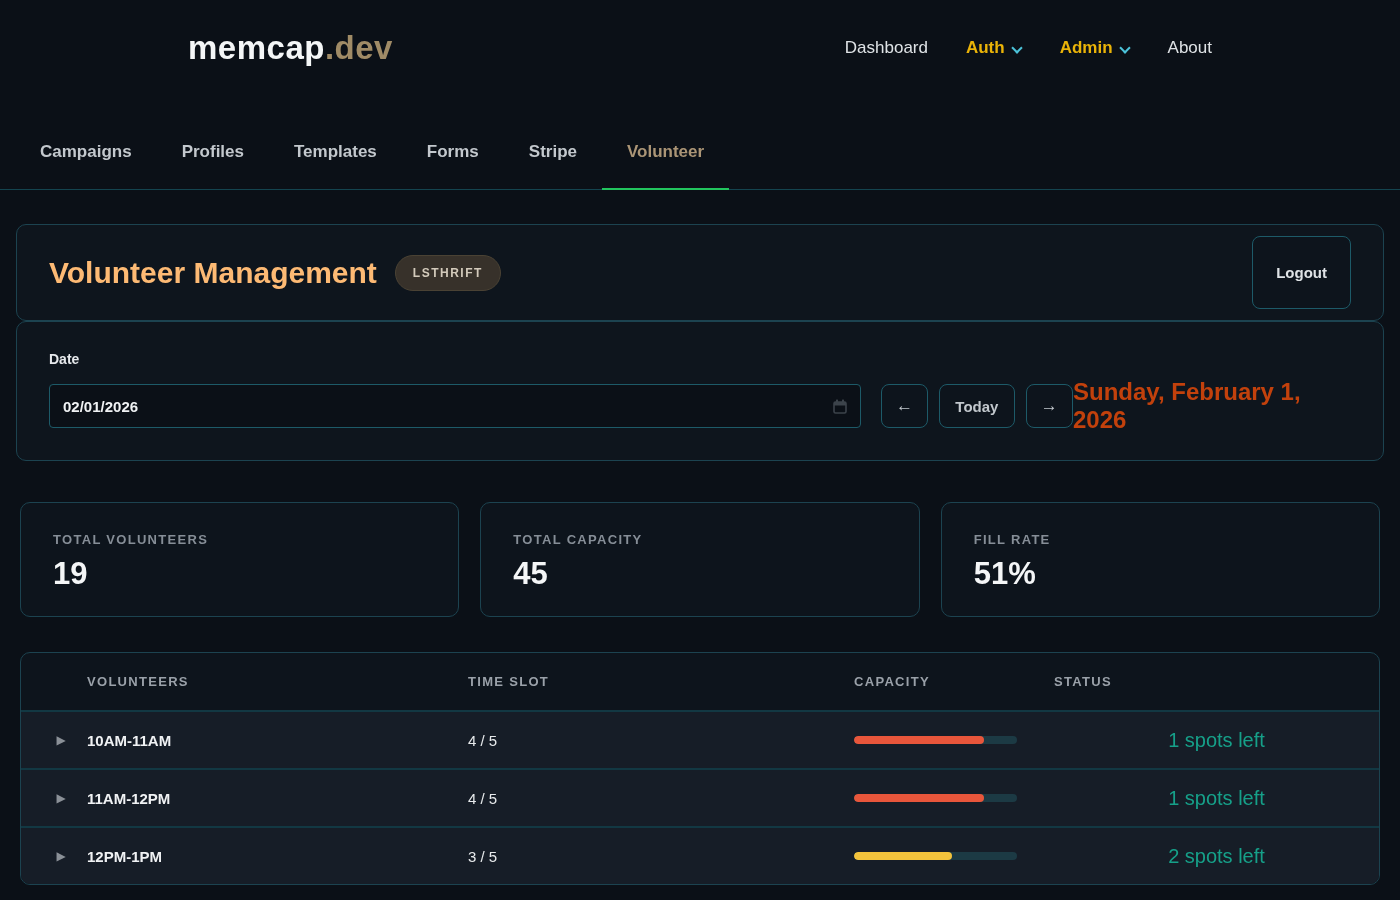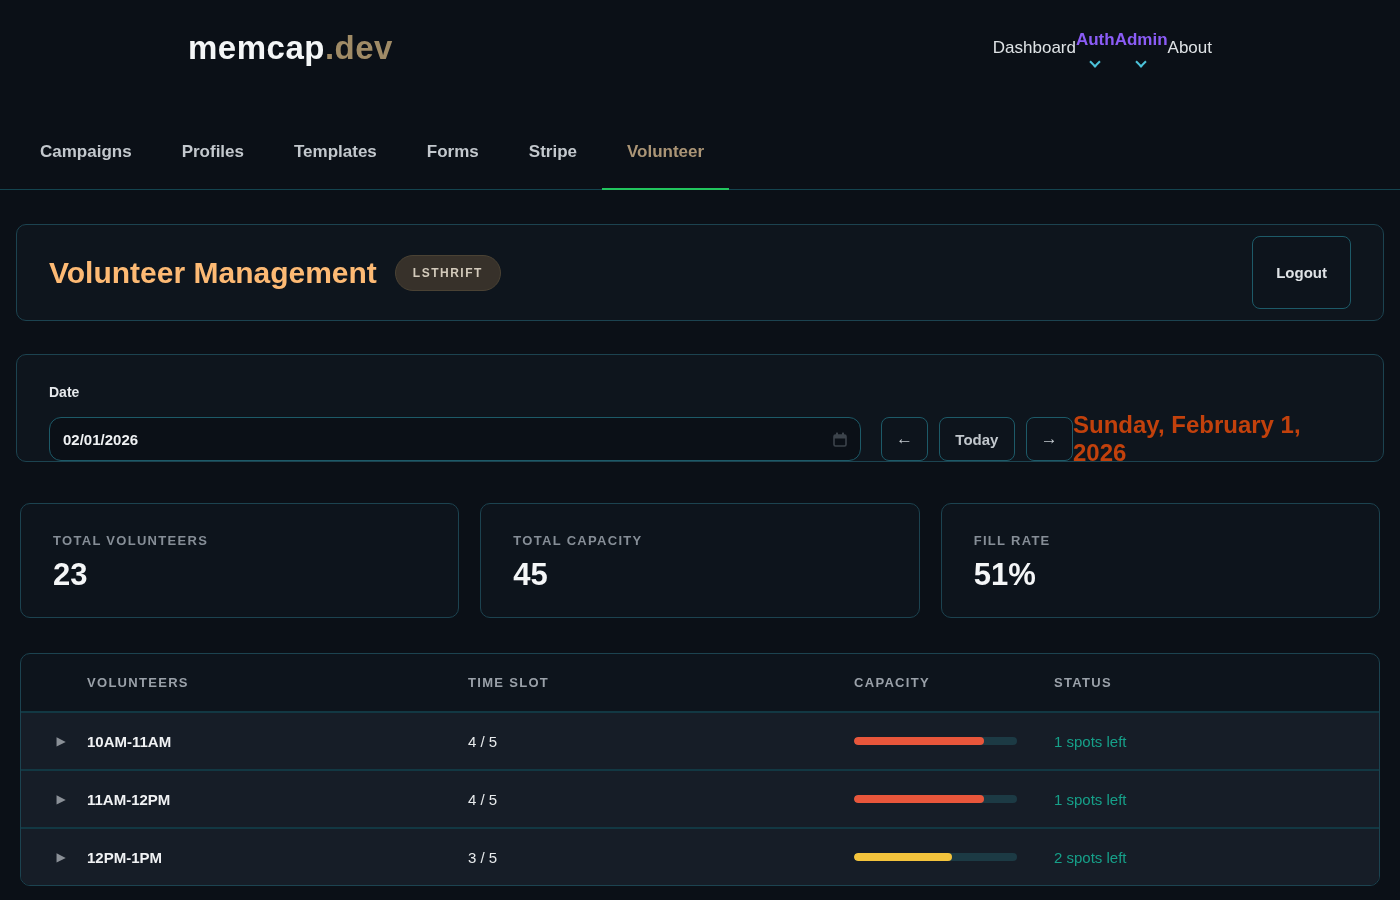--- a/index.html
+++ b/index.html
@@ -12,23 +12,23 @@
 
   
   .site-header { height: 96px; display: flex; align-items: center; }
   .header-inner {
     width: 1024px; margin: 8px auto;
     display: flex; align-items: center; justify-content: space-between; text-align: right;
   }
   .logo { font-size: 33px; font-weight: 700; letter-spacing: 0.5px; }
   .logo .brand-main { color: #f4f6f7; }
   .logo .brand-suffix { color: #a08b66; }
-  .main-nav { display: flex; align-items: center; }
+  .main-nav { display: flex; align-items: center; gap: 38px; }
   .nav-item { font-size: 17px; color: #dfe3e6; cursor: pointer; display: flex; align-items: center; gap: 7px; }
-  .nav-item.accent { color: #8b5cf6; font-weight: 600; flex-direction: column; }
+  .nav-item.accent { color: #eab308; font-weight: 600; }
   .chev { width: 10px; height: 10px; display: inline-block; position: relative; top: -2px; }
   .chev::before {
     content: ""; position: absolute; left: 1px; top: 3px;
     width: 6px; height: 6px;
     border-right: 2px solid #4cc3da; border-bottom: 2px solid #4cc3da;
     transform: rotate(45deg);
   }
 
   
   .tabs {
@@ -54,26 +54,26 @@
     font-size: 12px; font-weight: 700; letter-spacing: 1.5px; cursor: default;
   }
   .logout-btn {
     margin-left: auto; background: #0d141c; border: 1px solid #1d5a68;
     color: #dfe3e6; border-radius: 8px; padding: 27px 23px;
     font-size: 15px; font-weight: 600; cursor: pointer;
     font-family: "Liberation Sans", sans-serif;
   }
 
   
-  .date-card { margin-top: 33px; height: 108px; padding: 29px 32px 0; }
+  .date-card { height: 140px; padding: 29px 32px 0; }
   .field-label { font-size: 14px; font-weight: 700; color: #e6e9ec; margin-bottom: 11px; }
   .date-row { display: flex; align-items: center; }
   .date-input {
     width: 839px; height: 44px; background: #0b1017;
-    border: 1px solid #1d5a68; border-radius: 12px;
+    border: 1px solid #1d5a68; border-radius: 4px;
     display: flex; align-items: center; padding: 0 13px;
     font-size: 15px; font-weight: 600; color: #f0f2f4; cursor: text;
   }
   .date-input .cal-icon { margin-left: auto; display: flex; }
   .nav-btn, .today-btn {
     height: 44px; background: #0d141c; border: 1px solid #1d5a68;
     border-radius: 8px; color: #c2c8cd; cursor: pointer;
     font-family: "Liberation Sans", sans-serif;
   }
   .nav-btn { width: 49px; margin-left: 20px; font-size: 17px; }
@@ -105,21 +105,21 @@
   .t-head { height: 57px; }
   .t-head .th {
     font-size: 13px; font-weight: 700; letter-spacing: 1.3px; color: #9aa1a9;
   }
   .t-body-row { height: 58px; background: #161d27; border-top: 2px solid #123843; }
   .caret { text-align: center; color: #8a9097; font-size: 12px; cursor: pointer; padding-left: 14px; }
   .slot-name { font-size: 15px; font-weight: 600; color: #f0f2f4; }
   .vol-count { font-size: 15px; color: #e7eaec; }
   .bar { width: 163px; height: 8px; background: #1c3a44; border-radius: 4px; overflow: hidden; }
   .bar-fill { height: 100%; border-radius: 4px; }
-  .status-text { font-size: 15px; color: #16a089; }
+  .status-text { font-size: 20px; color: #16a089; text-align: center; }
 </style>
 </head>
 <body>
 
 <header class="site-header">
   <div class="header-inner">
     <div class="logo">
       <span class="brand-main">memcap</span><span class="brand-suffix">.dev</span>
     </div>
     <nav class="main-nav">
@@ -173,21 +173,21 @@
     <button class="nav-btn">←</button>
     <button class="today-btn">Today</button>
     <button class="nav-btn">→</button>
     <div class="display-date">Sunday, February 1, 2026</div>
   </div>
 </section>
 
 <section class="stats-row">
   <div class="stat-card">
     <div class="stat-label">TOTAL VOLUNTEERS</div>
-    <div class="stat-value">23</div>
+    <div class="stat-value">19</div>
   </div>
   <div class="stat-card">
     <div class="stat-label">TOTAL CAPACITY</div>
     <div class="stat-value">45</div>
   </div>
   <div class="stat-card">
     <div class="stat-label">FILL RATE</div>
     <div class="stat-value">51%</div>
   </div>
 </section>

